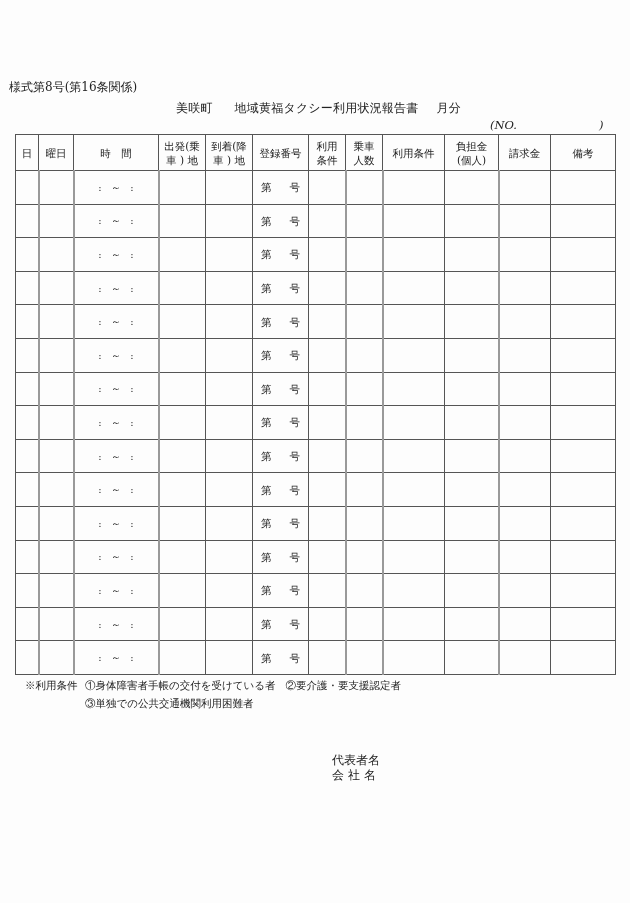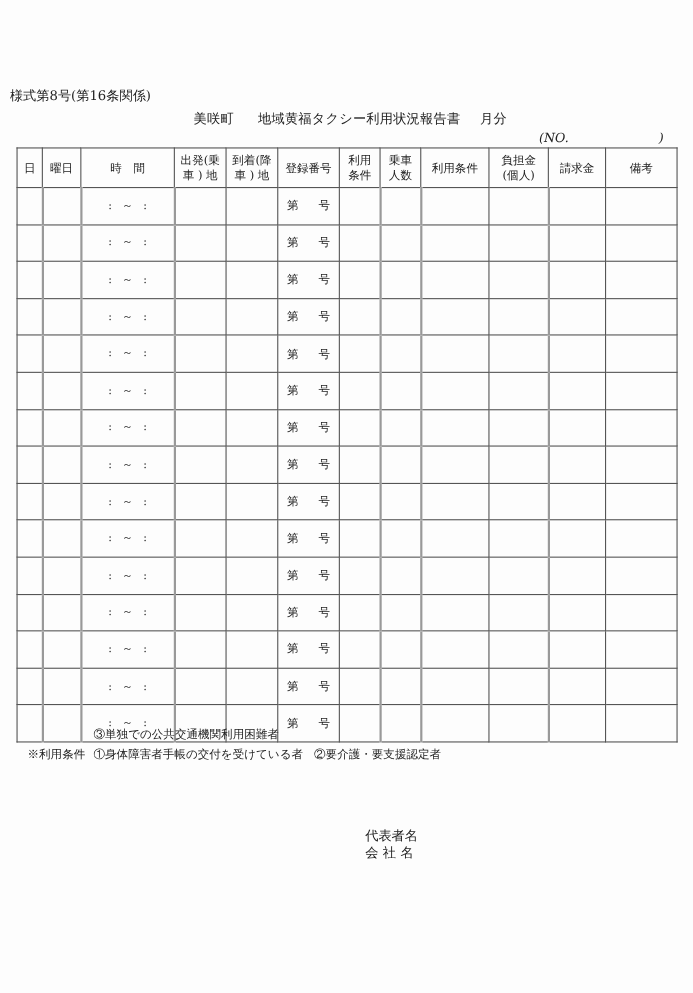--- a/index.html
+++ b/index.html
@@ -15,21 +15,21 @@
   table.grid td, table.grid th { border:1px solid #555; padding:0; font-weight:normal; text-align:center; vertical-align:middle; font-size:10.5px; line-height:14px; }
   table.grid th { height:35px; }
   table.grid td { height:32.6px; }
   table.grid td.sep { border-left:2px solid #999; }
   .time-cell span { display:inline-block; width:16px; text-align:center; font-size:10px; }
   .reg-cell span { display:inline-block; font-size:10.5px; }
   .reg-cell .dai { margin-right:18px; }
   .note { font-size:10.5px; }
   .note1 { left:25px; top:679px; }
   .note1 .lbl { display:inline-block; width:60px; }
-  .note2 { left:85px; top:661px; }
+  .note2 { left:85px; top:697px; }
   .company { left:332px; top:734px; font-size:12px; letter-spacing:4px;margin-top:33px; }
   .rep { left:332px; top:752px; font-size:12px;text-align:center; }
 </style>
 </head>
 <body>
 
 <div class="abs form-no">様式第8号(第16条関係)</div>
 
 <div class="abs title">
   <span>美咲町</span><span class="gap"></span><span>地域黄福タクシー利用状況報告書</span><span class="gap2"></span><span>月分</span>

